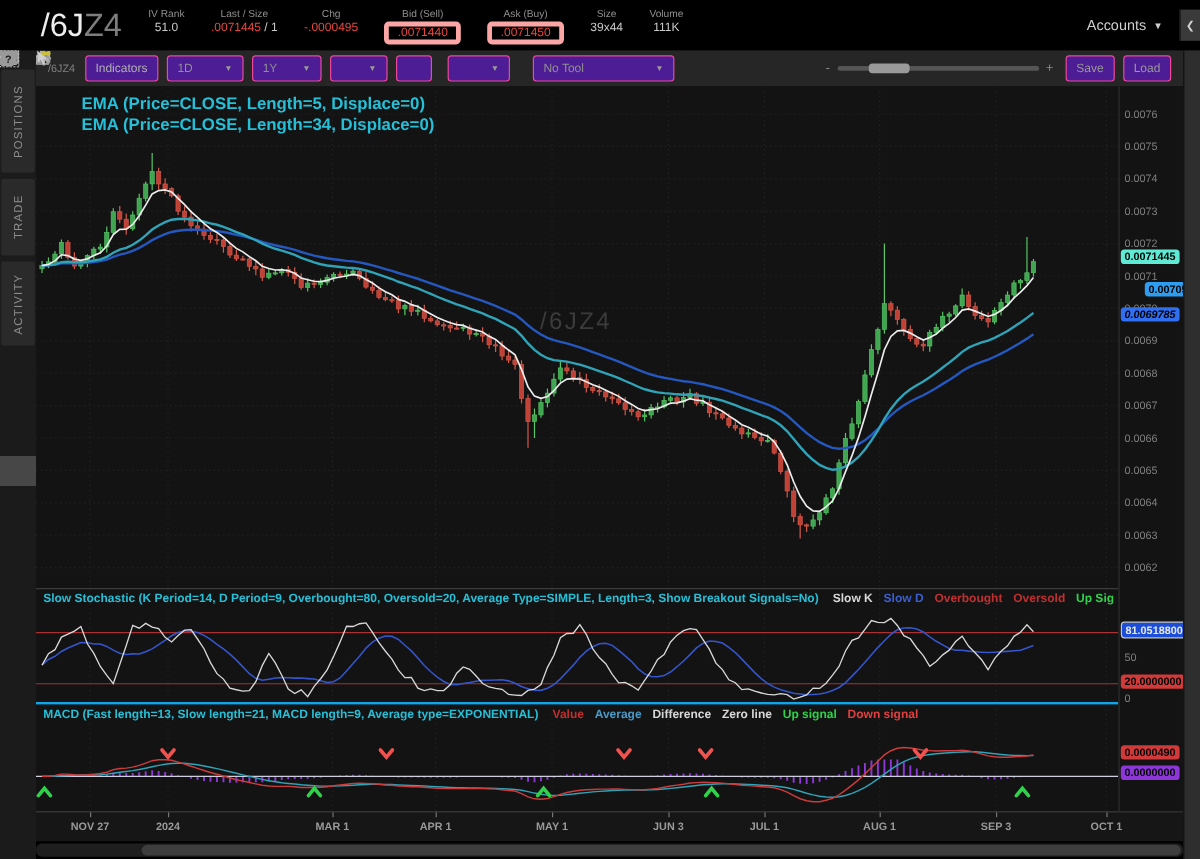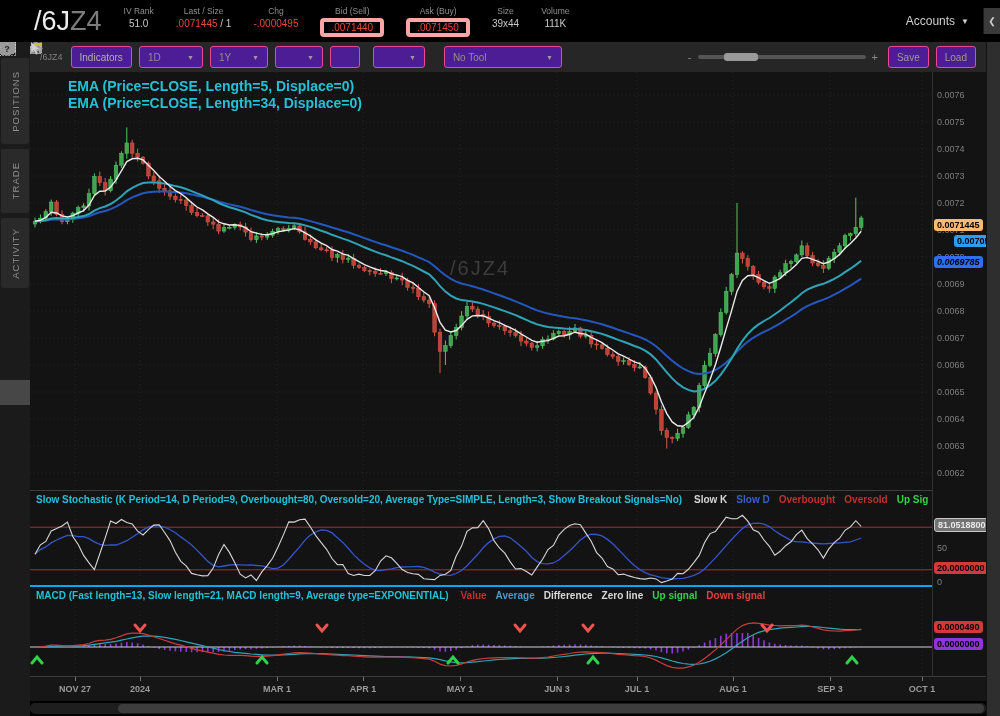--- a/index.html
+++ b/index.html
@@ -837,24 +837,24 @@
       <div class="pax" style="top: 153px;">0.0071</div>
       <div class="pax" style="top: 180px;">0.0070</div>
       <div class="pax" style="top: 207px;">0.0069</div>
       <div class="pax" style="top: 234px;">0.0068</div>
       <div class="pax" style="top: 261px;">0.0067</div>
       <div class="pax" style="top: 288px;">0.0066</div>
       <div class="pax" style="top: 315px;">0.0065</div>
       <div class="pax" style="top: 342px;">0.0064</div>
       <div class="pax" style="top: 369px;">0.0063</div>
       <div class="pax" style="top: 396px;">0.0062</div>
-      <div class="badge" style="top: 147px; background: #fdba74;">0.0071445</div>
+      <div class="badge" style="top: 136px; background: #5eead4;">0.0071445</div>
       <div class="badge" style="top: 163.42px; background: rgb(46, 157, 240); margin-left: 20px;">0.0070540</div>
       <div class="badge" style="top: 183.805px; background: rgb(47, 111, 240); font-style: italic;">0.0069785</div>
-      <div class="badge" style="top: 446.453px; background: #737373; color: rgb(232, 232, 232); border: 1px solid rgb(200, 200, 200); text-align: right;">81.0518800</div>
+      <div class="badge" style="top: 446.453px; background: #1d4ed8; color: rgb(232, 232, 232); border: 1px solid rgb(200, 200, 200); text-align: right;">81.0518800</div>
       <div class="pax" style="top: 470.5px;">50</div>
       <div class="badge" style="top: 489.8px; background: rgb(208, 58, 58);">20.0000000</div>
       <div class="pax" style="top: 505px;">0</div>
       <div class="badge" style="top: 548.85px; background: rgb(208, 58, 58);">0.0000490</div>
       <div class="badge" style="top: 566px; background: rgb(141, 55, 216);">0.0000000</div>
     </div>
   <div id="right-strip"></div>
 
   <div id="hscroll">
     <div class="handle"></div>

